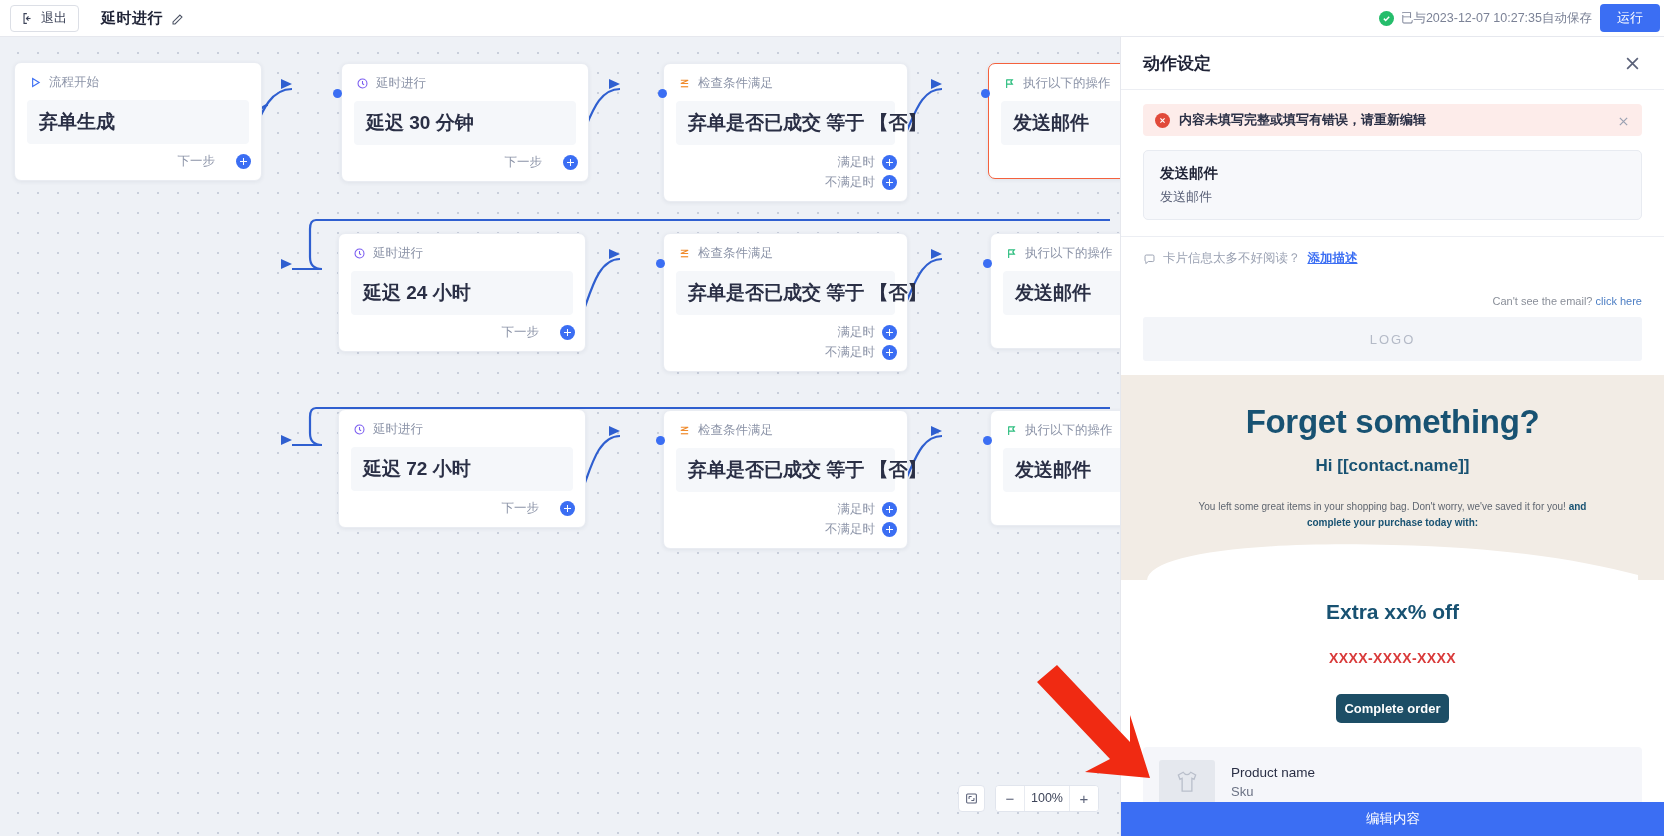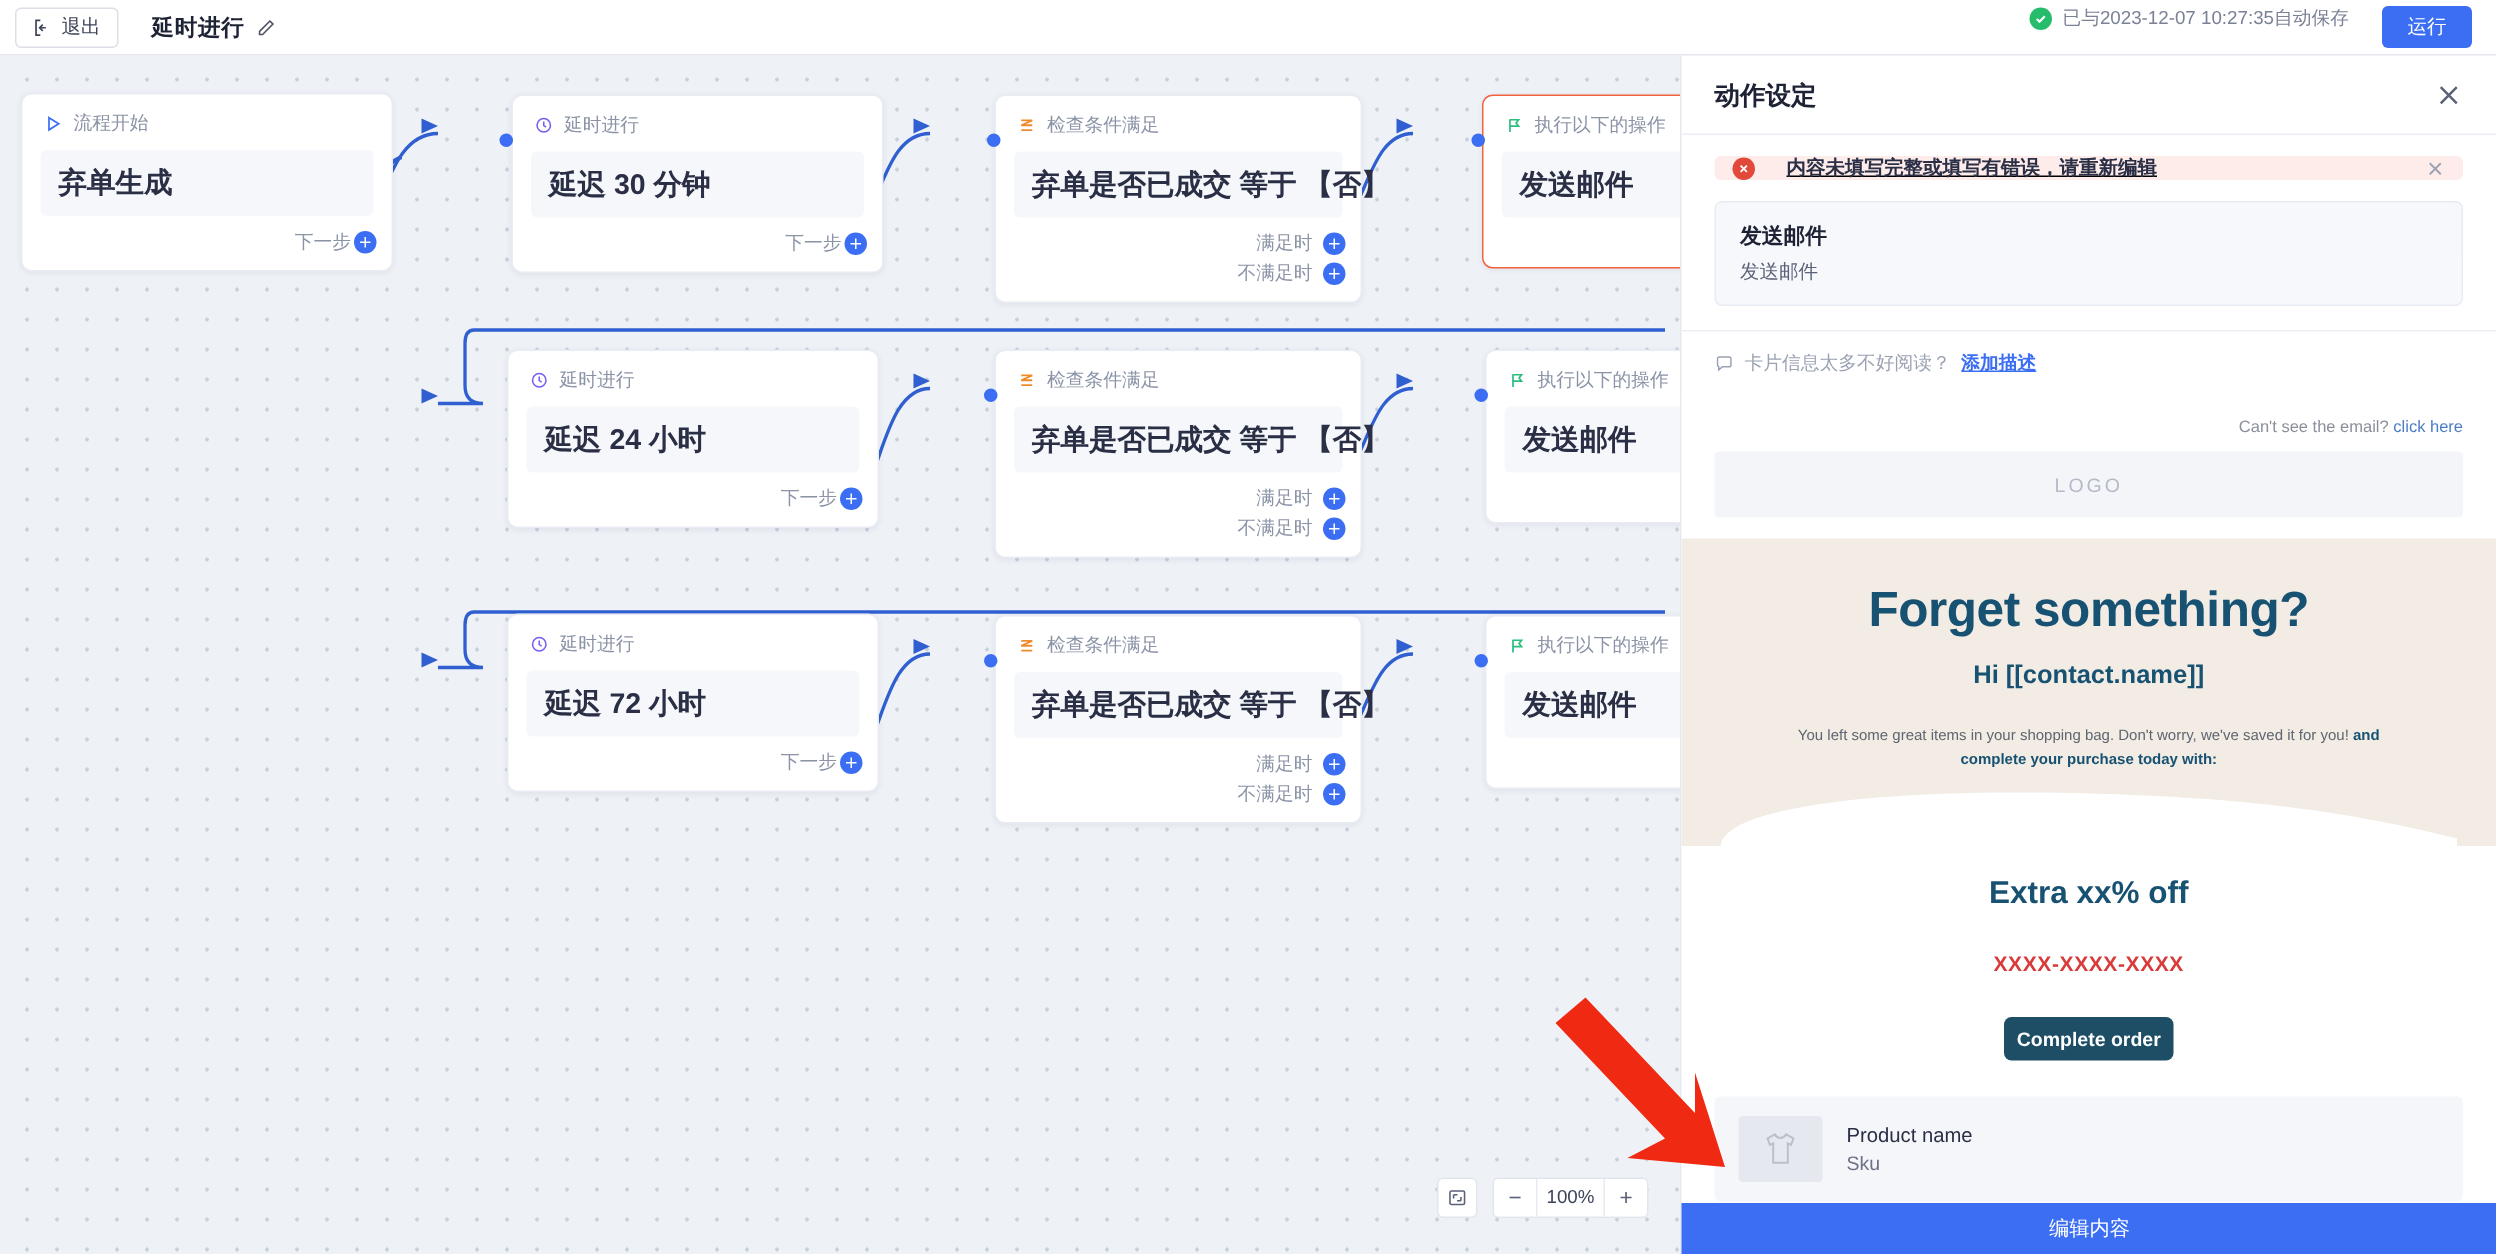--- a/index.html
+++ b/index.html
@@ -22,21 +22,21 @@
     display: flex; align-items: center; gap: 6px;
     font-size: 13px; color: #3d4459; cursor: pointer;
   }
   .exit-ico { width: 13px; height: 13px; display: block; }
   .flow-title {
     margin-left: 22px; font-size: 15px; font-weight: 700; color: #1e2235;
     letter-spacing: .5px;
   }
   .pencil-ico { margin-left: 8px; width: 13px; height: 13px; display: block; cursor: pointer; }
   .hdr-right {
-    margin-left: auto; display: flex; align-items: flex-start; gap: 22px; padding-right: 16px;
+    margin-left: auto; display: flex; align-items: center; gap: 8px; padding-right: 4px;
   }
   .saved { display: flex; align-items: center; gap: 7px; font-size: 12.5px; color: #7b8296; }
   .check-badge {
     width: 15px; height: 15px; border-radius: 50%; background: #25bd6b;
     display: flex; align-items: center; justify-content: center;
   }
   .check-badge svg { width: 9px; height: 9px; display: block; }
   .run-btn {
     background: #3b6ef3; color: #fff; border: none; border-radius: 4px;
     height: 28px; padding: 0 17px; font-size: 13px; cursor: pointer;
@@ -64,21 +64,21 @@
     padding: 11px 14px 0 14px; font-size: 12.5px; color: #8b93a7;
   }
   .node-ico { width: 13px; height: 13px; display: block; flex: none; }
   .node-body {
     margin: 9px 12px 0 12px; background: #f5f7fa; border-radius: 4px;
     padding: 9px 12px; font-size: 19px; color: #2a2f45; font-weight: 700;
     white-space: nowrap;
   }
   .node-foot {
     display: flex; align-items: center; justify-content: flex-end;
-    gap: 2px; padding: 9px 10px 10px 10px; font-size: 12.5px; color: #8b93a7;
+    gap: 21px; padding: 9px 10px 10px 10px; font-size: 12.5px; color: #8b93a7;
   }
   .node-foot.rows { flex-direction: column; align-items: flex-end; gap: 3px; }
   .foot-row { display: flex; align-items: center; gap: 7px; }
   .plus {
     width: 15px; height: 15px; border-radius: 50%; background: #3b6ef3;
     display: flex; align-items: center; justify-content: center; cursor: pointer; flex: none;
   }
   .plus:before { content:""; position:absolute; width:7px; height:1.6px; background:#fff; }
   .plus:after  { content:""; position:absolute; width:1.6px; height:7px; background:#fff; }
   .plus { position: relative; }
@@ -119,21 +119,21 @@
     border-bottom: 1px solid #eceef3; flex: none;
   }
   .panel-title { font-size: 17px; font-weight: 700; color: #1e2235; }
   .panel-close {
     margin-left: auto; width: 19px; height: 19px; cursor: pointer; display: block;
   }
   .panel-scroll { flex: 1; overflow: hidden; position: relative; }
 
   .alert {
     margin: 14px 22px 0 22px; background: #fdecea; border-radius: 4px;
-    height: 16px; display: flex; align-items: center; gap: 21px; padding: 0 12px; text-decoration: underline;
+    height: 32px; display: flex; align-items: center; gap: 9px; padding: 0 12px;
   }
   .alert-ico {
     width: 15px; height: 15px; border-radius: 50%; background: #e14a3a;
     display:flex; align-items:center; justify-content:center; flex:none;
   }
   .alert-ico svg { width: 7px; height: 7px; display:block; }
   .alert-txt { font-size: 13px; color: #2a2f45; font-weight: 700; }
   .alert-x { margin-left: auto; width: 13px; height: 13px; cursor: pointer; display:block; }
 
   .act-card {

